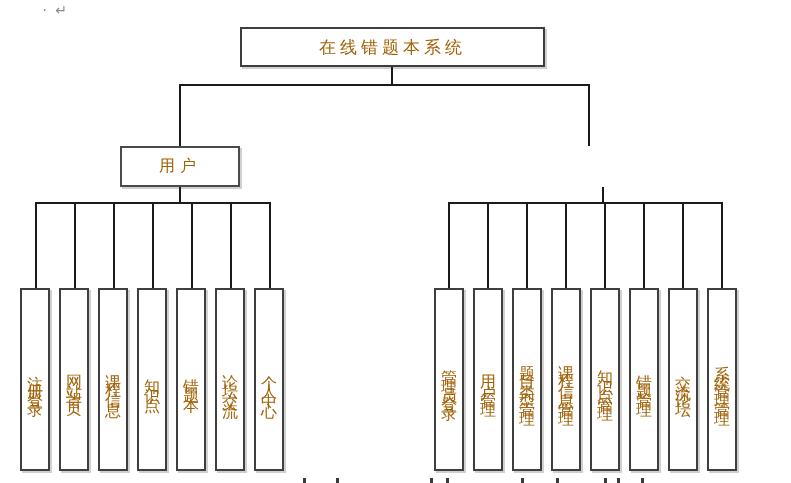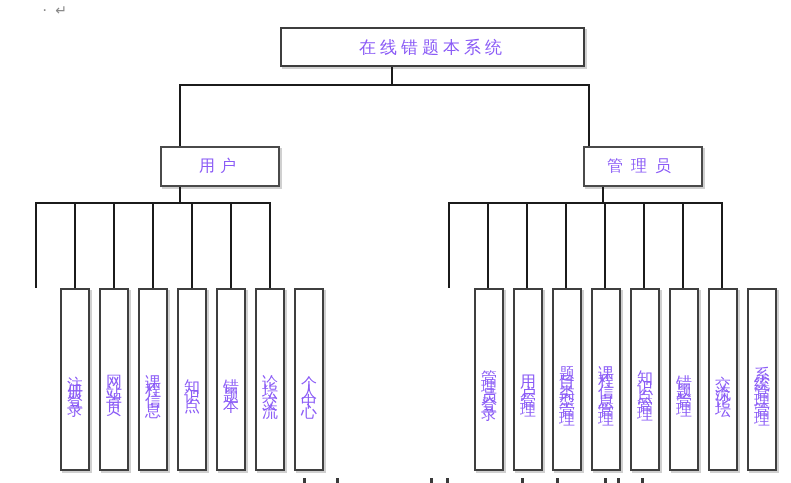--- a/index.html
+++ b/index.html
@@ -13,22 +13,21 @@
   .line { position: absolute; background: #1b1b1b; }
   .hline { height: 2px; }
   .vline { width: 2px; }
 
   
   .box {
     position: absolute; box-sizing: border-box; background: #ffffff;
     border: 2px solid #4a4a4a;
     box-shadow: 2px 2px 0 rgba(150,150,150,0.45);
     display: flex; align-items: center; justify-content: center;
-    color: #8b5cf6;
-    margin-left: 40px;
+    color: #a16207;
   }
   .root-box   { left: 240px; top: 27px;  width: 305px; height: 40px; font-size: 17px; letter-spacing: 4px; border-color: #3d3d3d; }
   .branch-box { width: 120px; height: 41px; top: 146px; font-size: 16px; }
   #user-box  { left: 120px; letter-spacing: 5px; text-align: right; }
   #admin-box { left: 543px; letter-spacing: 8px; }
 
   .leaf {
     top: 288px; width: 30px; height: 183px;
     writing-mode: vertical-rl; text-orientation: upright;
     font-size: 16px; letter-spacing: 9px; line-height: 30px;
@@ -68,23 +67,20 @@
     <span>在线错题本系统</span>
   </div>
 
   <div class="line vline" style="left:391px; top:67px;  height:18px;"></div>
   <div class="line hline" style="left:179px; top:84px;  width:411px;"></div>
   <div class="line vline" style="left:179px; top:84px;  height:62px;"></div>
   <div class="line vline" style="left:588px; top:84px;  height:62px;"></div>
 
   <div class="box branch-box" id="user-box">
     <span>用户</span>
-  </div>
-  <div class="box branch-box" id="admin-box">
-    <span>管理员</span>
   </div>
 
   <div class="line vline" style="left:179px; top:187px; height:16px;"></div>
   <div class="line hline" style="left:35px;  top:202px; width:236px;"></div>
   <div class="line vline" style="left:35px;  top:202px; height:86px;"></div>
   <div class="line vline" style="left:74px;  top:202px; height:86px;"></div>
   <div class="line vline" style="left:113px; top:202px; height:86px;"></div>
   <div class="line vline" style="left:152px; top:202px; height:86px;"></div>
   <div class="line vline" style="left:191px; top:202px; height:86px;"></div>
   <div class="line vline" style="left:230px; top:202px; height:86px;"></div>

